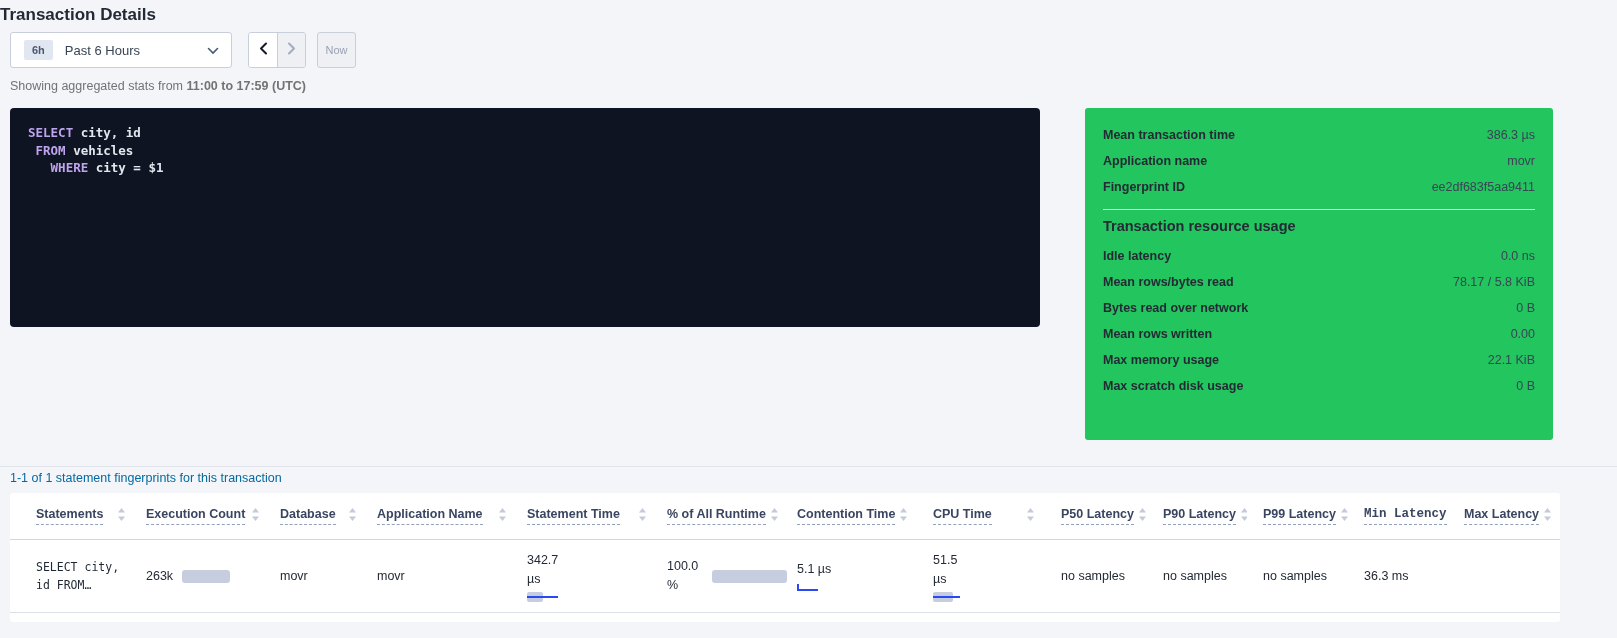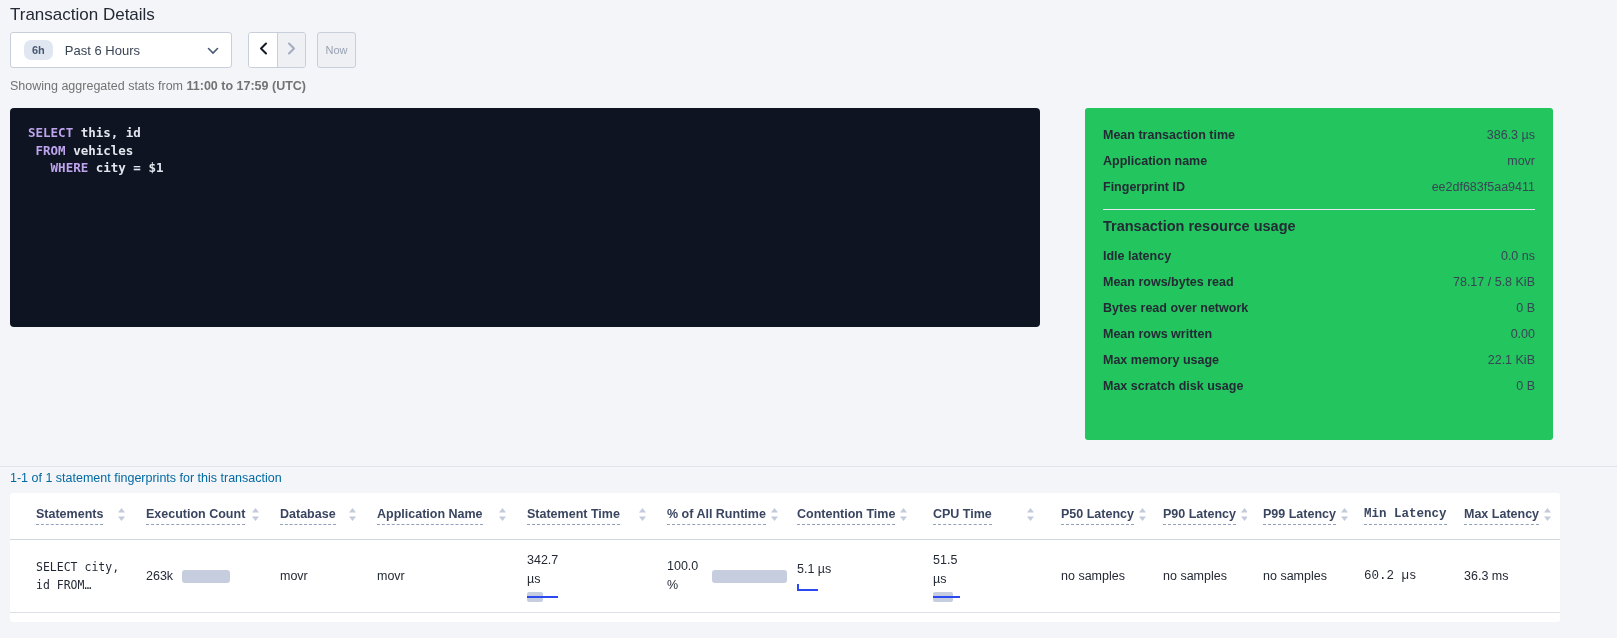--- a/index.html
+++ b/index.html
@@ -5,27 +5,27 @@
   * { box-sizing: border-box; margin: 0; padding: 0; }
   html,body { width:1617px; height:638px; }
   body {
     position: relative;
     background: #f4f5f9;
     font-family: "Liberation Sans", sans-serif;
     color: #242a35;
     overflow: hidden;
   }
   
-  .page-title { position:absolute; left:10px; top:5px; font-size:17px; font-weight:normal; color:#242a35; }
+  .page-title { position:absolute; left:0; top:5px; font-size:17px; font-weight:bold; color:#242a35; }
   .toolbar { position:absolute; left:10px; top:32px; display:flex; align-items:center; }
   .time-dropdown {
     width:222px; height:36px; background:#fff; border:1px solid #c9cedb; border-radius:3px;
     display:flex; align-items:center; padding:0 12px 0 13px; cursor:pointer;
   }
-  .time-badge { background:#e1e7f1; color:#475872; font-size:11px; font-weight:bold; padding:4px 8px; border-radius:7px; }
+  .time-badge { background:#e1e7f1; color:#475872; font-size:11px; font-weight:bold; padding:4px 8px; border-radius:2px; }
   .time-range-label { font-size:13px; color:#394455; margin-left:12px; flex:1; }
   .arrow-group { display:flex; margin-left:16px; border:1px solid #c9cedb; border-radius:3px; overflow:hidden; height:36px; }
   .arrow-btn { width:28px; height:34px; display:flex; align-items:center; justify-content:center; cursor:pointer; background:#fff; }
   .arrow-btn.disabled { background:#eef0f4; cursor:default; }
   .arrow-btn + .arrow-btn { border-left:1px solid #c9cedb; }
   .now-btn {
     margin-left:11px; height:36px; width:39px; background:#eef0f4; border:1px solid #c9cedb; border-radius:3px;
     color:#99a1b3; font-size:11px; display:flex; align-items:center; justify-content:center; cursor:default;
   }
   .stats-caption { position:absolute; left:10px; top:79px; font-size:12.5px; color:#737373; }
@@ -107,21 +107,21 @@
             <path d="M2 1.5 L7 6.5 L2 11.5" fill="none" stroke="#a3abc0" stroke-width="2" stroke-linecap="round" stroke-linejoin="round"></path>
           </svg>
       </span>
     </div>
   </div>
   <div class="now-btn">Now</div>
 </div>
 
 <div class="stats-caption"><span>Showing aggregated stats from </span><b>11:00 to 17:59 (UTC)</b></div>
 
-<div class="sql-box"><div><span class="sql-kw">SELECT</span><span> this, id</span></div><div><span class="sql-kw"> FROM</span><span> vehicles</span></div><div><span class="sql-kw">   WHERE</span><span> city = $1</span></div></div>
+<div class="sql-box"><div><span class="sql-kw">SELECT</span><span> city, id</span></div><div><span class="sql-kw"> FROM</span><span> vehicles</span></div><div><span class="sql-kw">   WHERE</span><span> city = $1</span></div></div>
 
 <div class="summary-card">
   <div class="summary-row">
     <span class="summary-label">Mean transaction time</span>
     <span class="summary-value">386.3 µs</span>
   </div>
   <div class="summary-row">
     <span class="summary-label">Application name</span>
     <span class="summary-value">movr</span>
   </div>
@@ -310,20 +310,17 @@
     </div>
     <div class="cell c9">
       <span class="td-text">no samples</span>
     </div>
     <div class="cell c10">
       <span class="td-text">no samples</span>
     </div>
     <div class="cell c11">
       <span class="td-text">no samples</span>
     </div>
-    <div class="cell c12">
-      <span class="td-text">60.2 µs</span>
-    </div>
     <div class="cell c13">
       <span class="td-text">36.3 ms</span>
     </div>
   </div>
 </div>
 
 </body></html>

